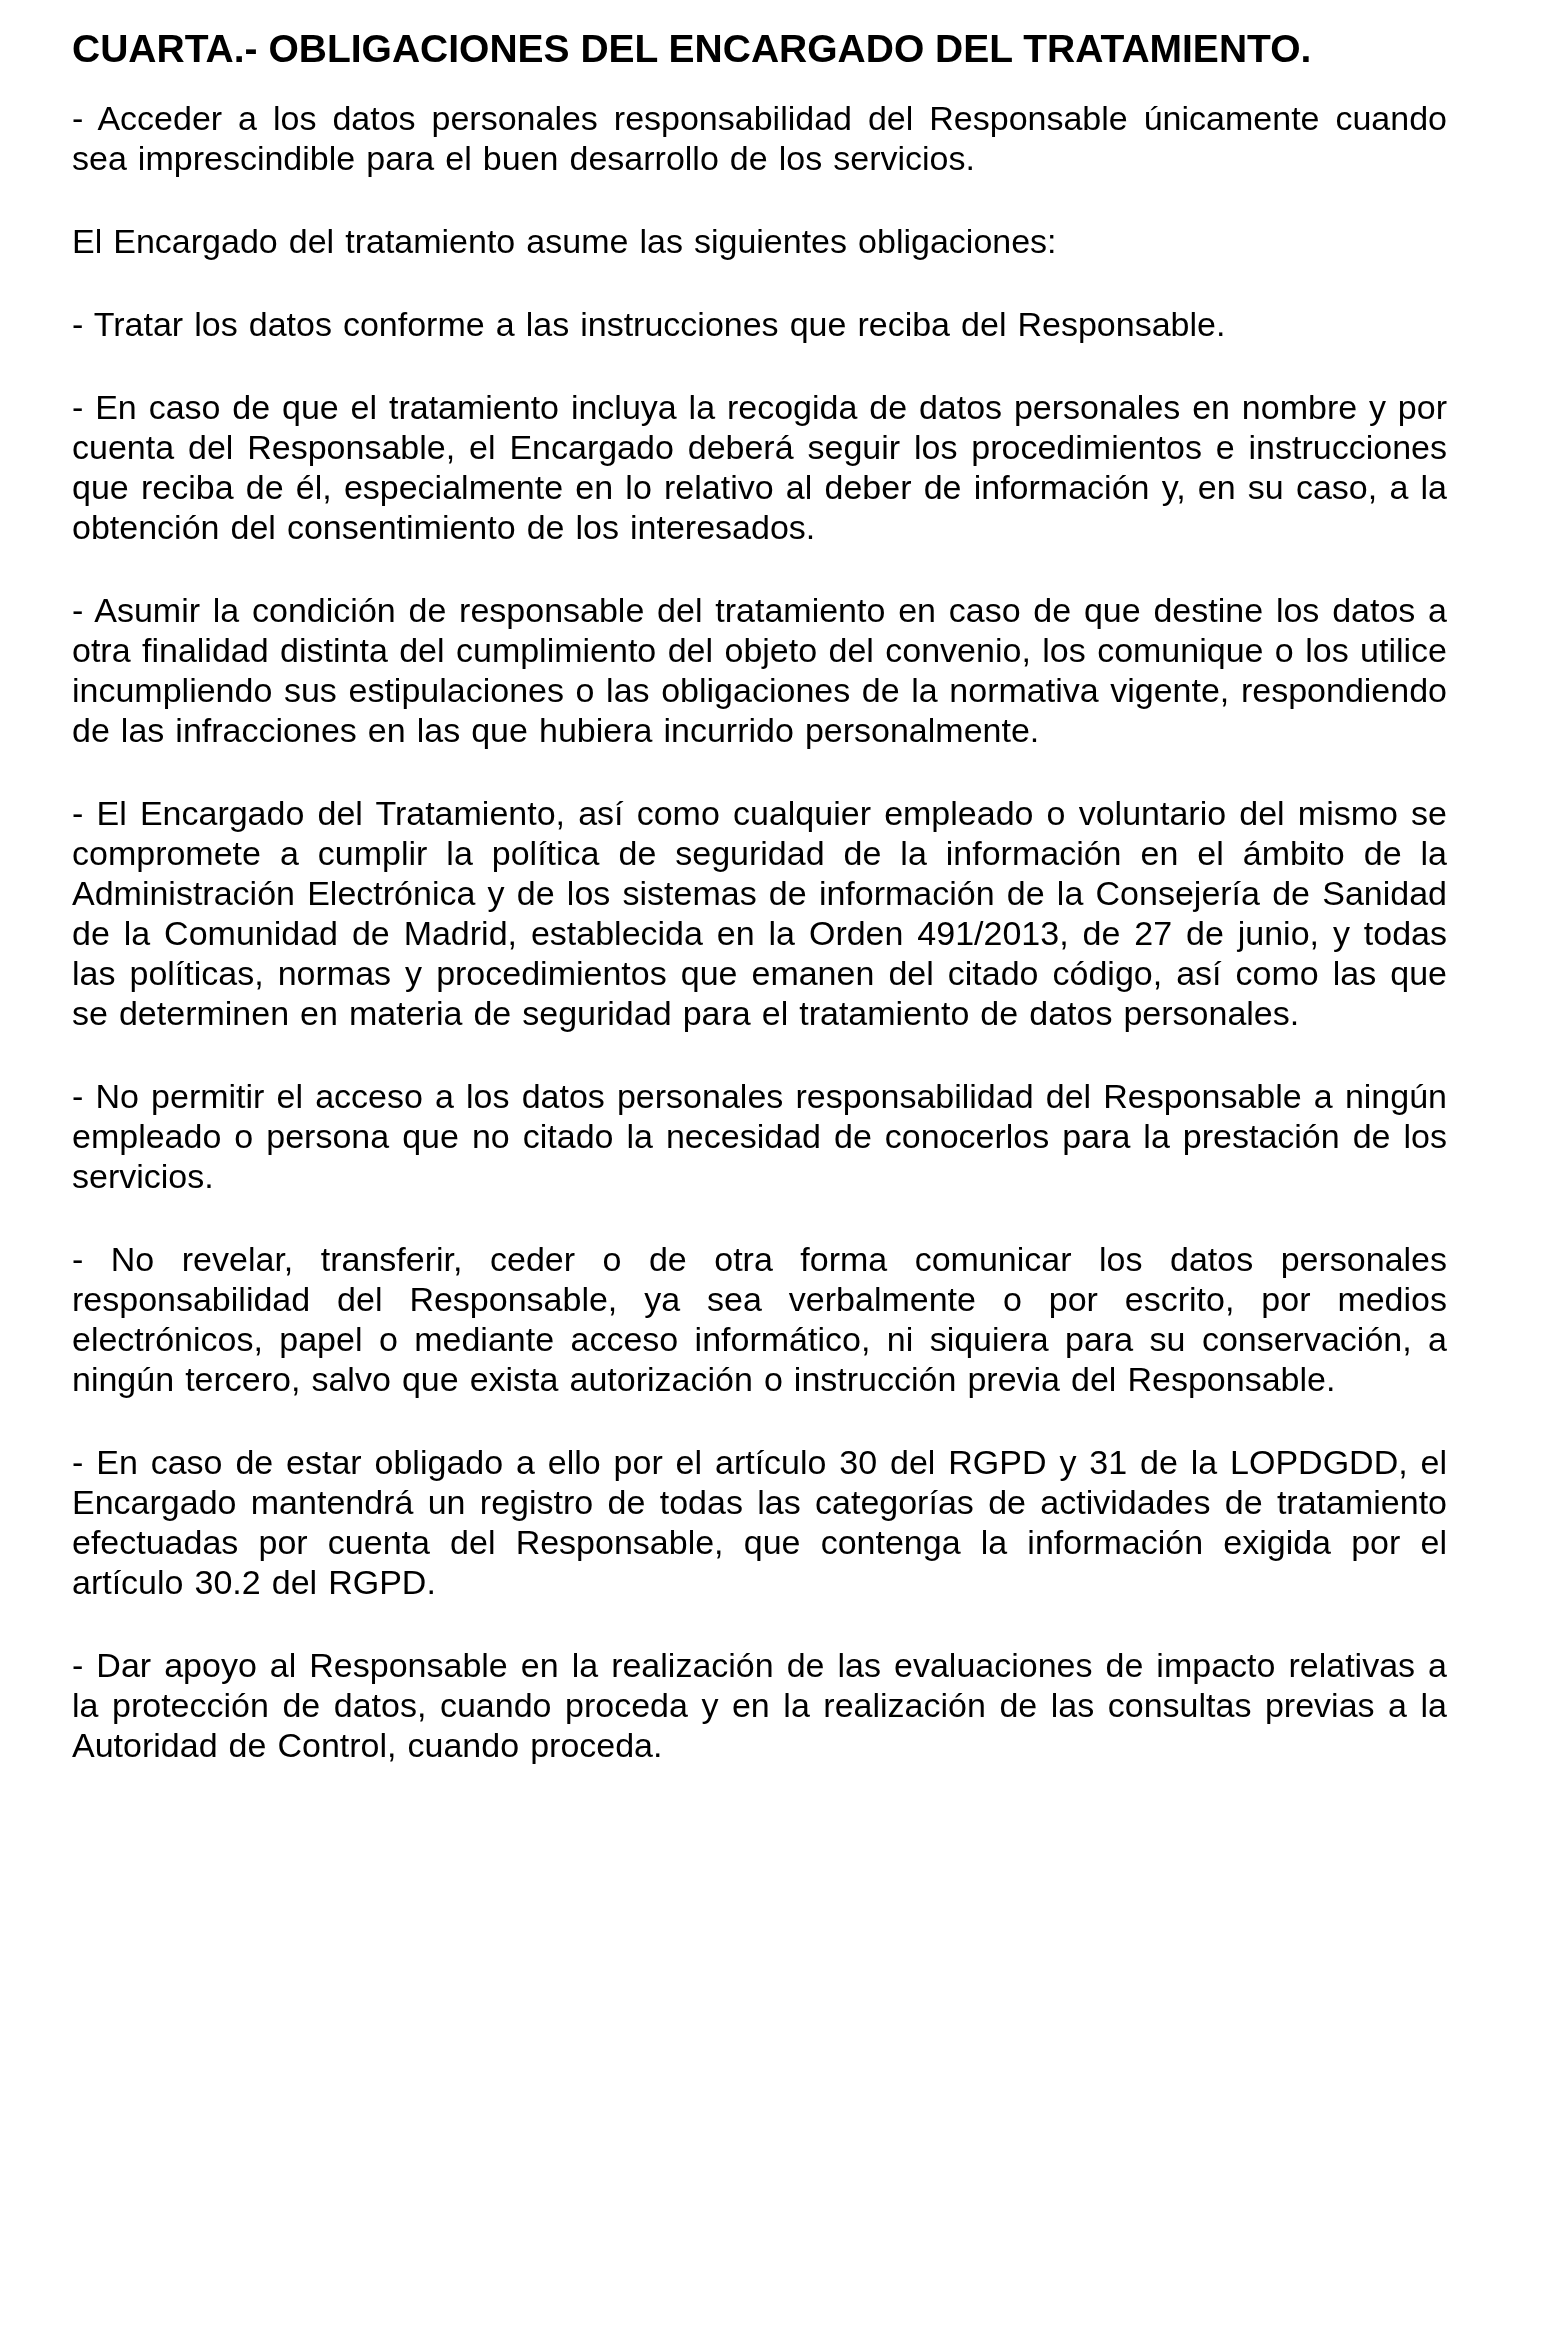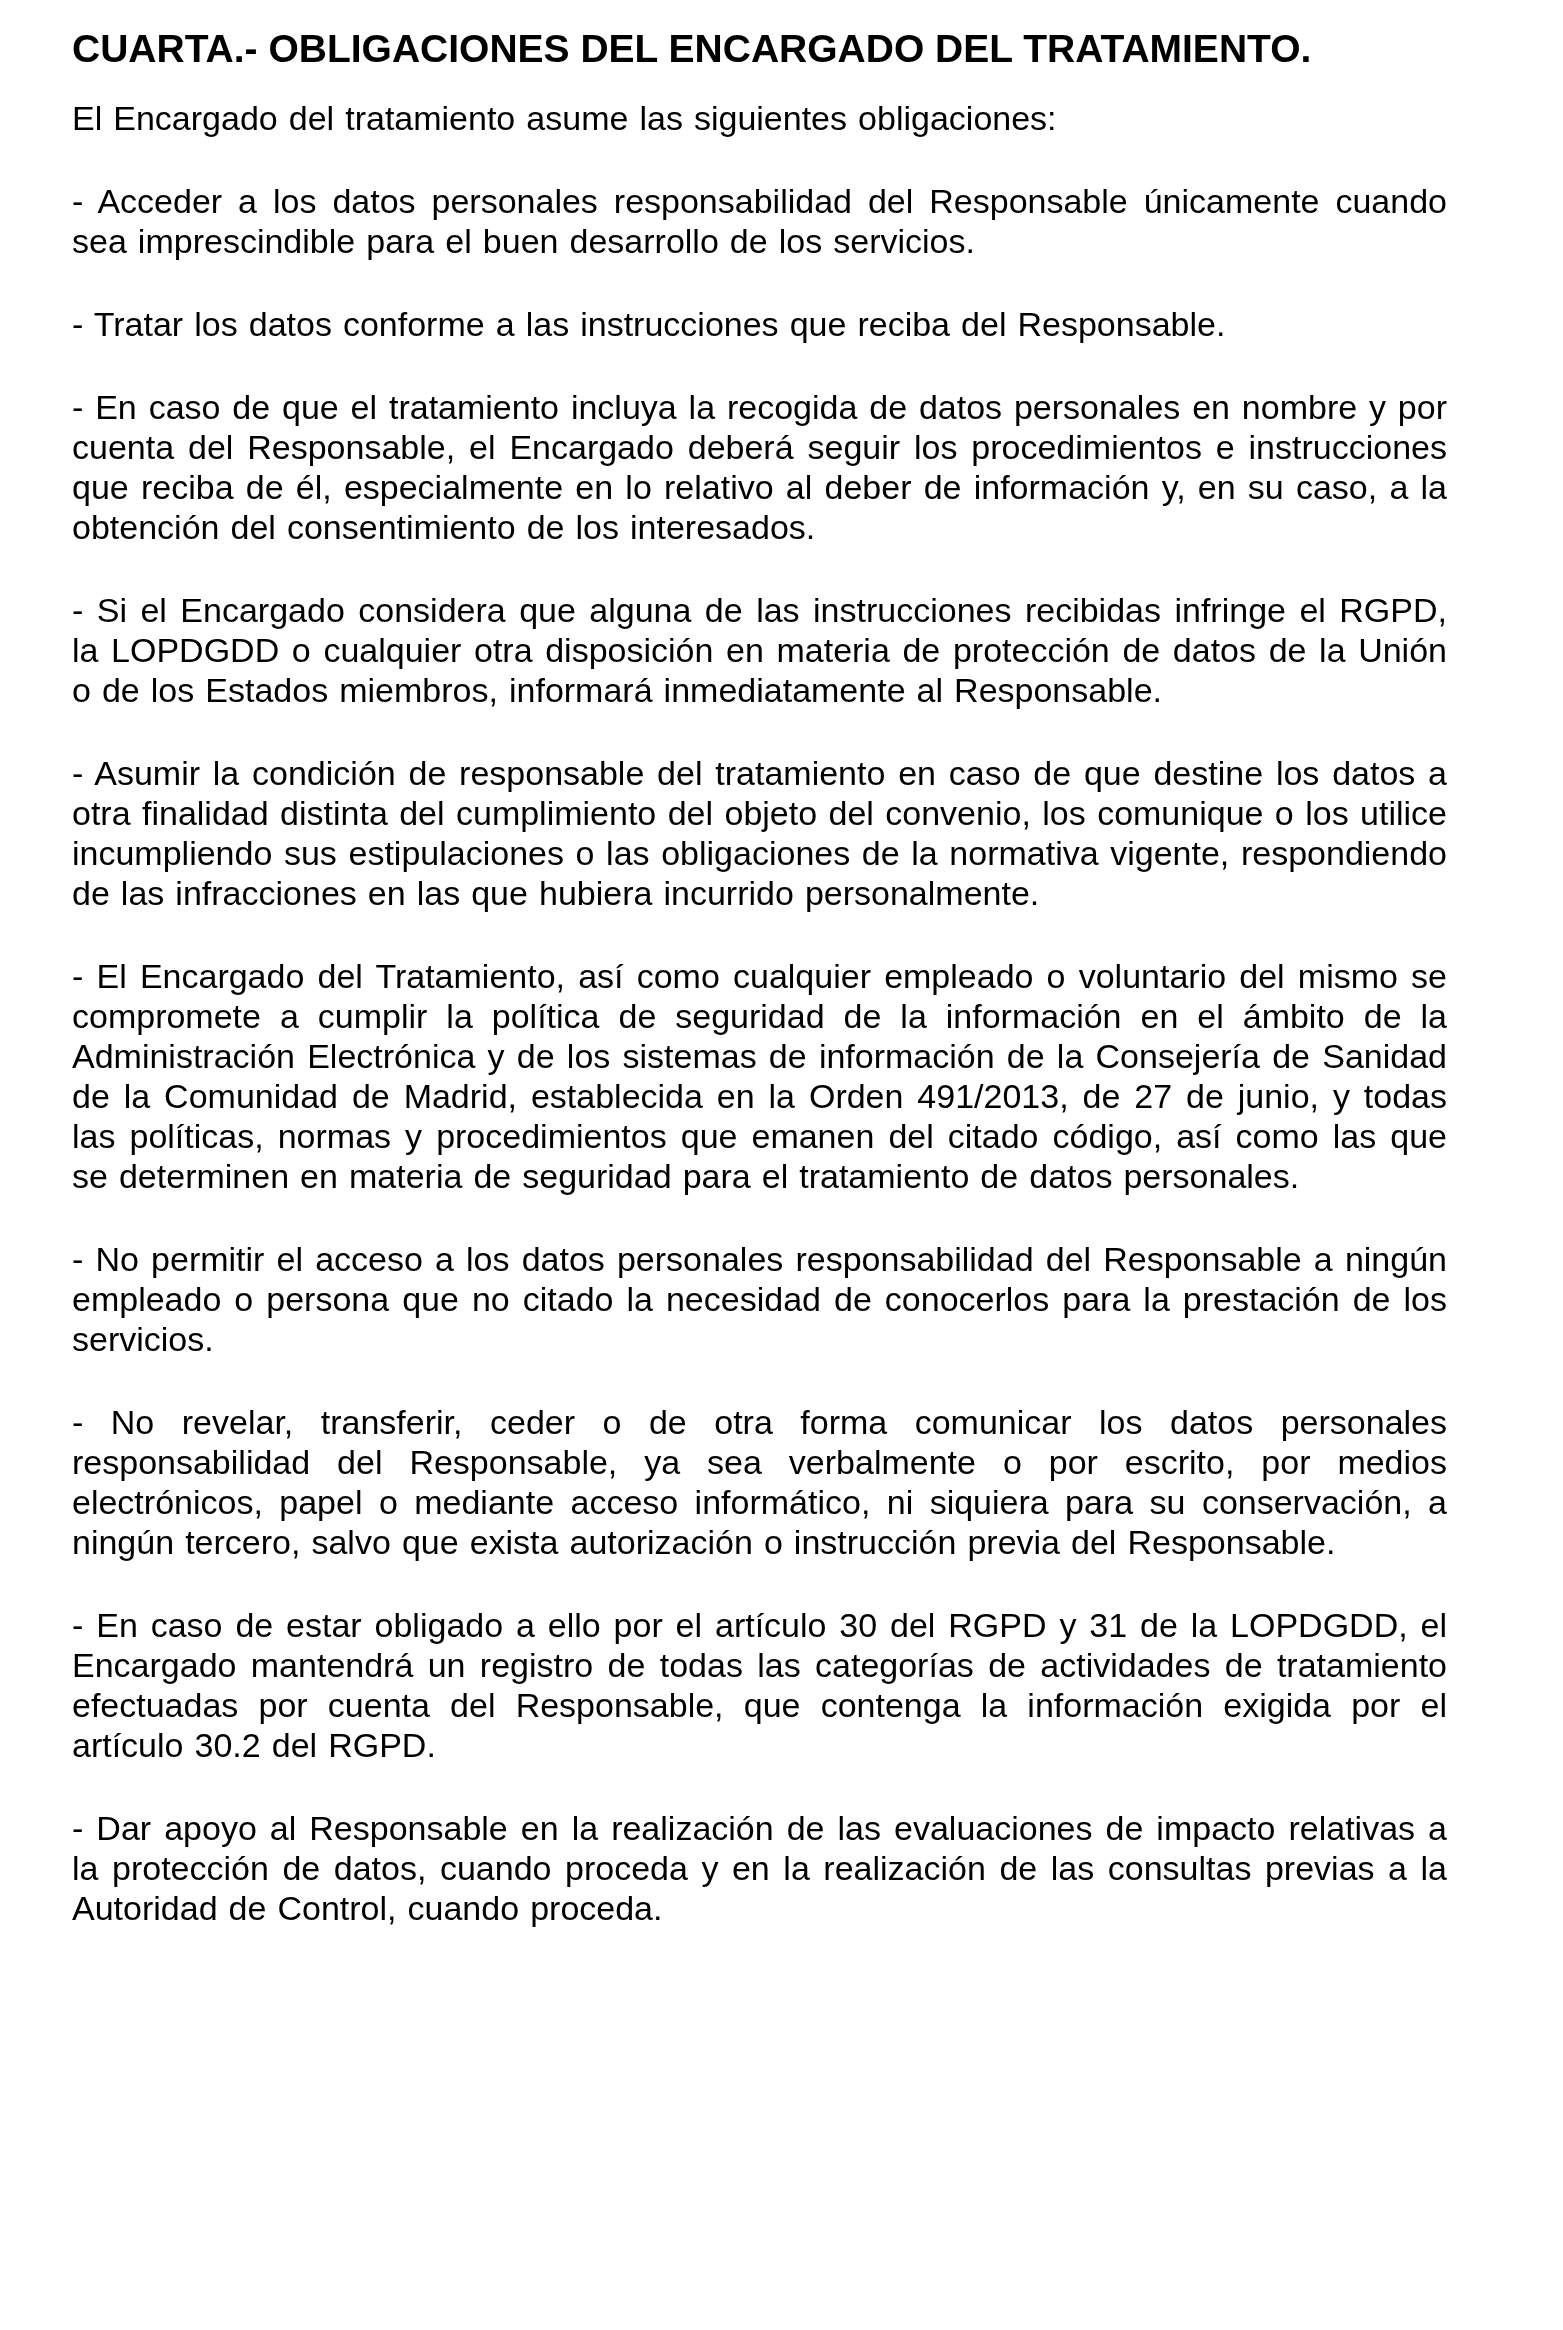--- a/index.html
+++ b/index.html
@@ -37,26 +37,25 @@
   .para:last-child {
     margin-bottom: 1px;
   }
 </style>
 </head>
 <body>
 
 <div class="page">
   <h1 class="doc-title">CUARTA.- OBLIGACIONES DEL ENCARGADO DEL TRATAMIENTO.</h1>
 
+  <p class="para">- Acceder a los datos personales responsabilidad del Responsable únicamente cuando sea imprescindible para el buen desarrollo de los servicios.</p>
+
   <p class="para">El Encargado del tratamiento asume las siguientes obligaciones:</p>
-
-  <p class="para">- Acceder a los datos personales responsabilidad del Responsable únicamente cuando sea imprescindible para el buen desarrollo de los servicios.</p>
   <p class="para">- Tratar los datos conforme a las instrucciones que reciba del Responsable.</p>
   <p class="para">- En caso de que el tratamiento incluya la recogida de datos personales en nombre y por cuenta del Responsable, el Encargado deberá seguir los procedimientos e instrucciones que reciba de él, especialmente en lo relativo al deber de información y, en su caso, a la obtención del consentimiento de los interesados.</p>
-  <p class="para">- Si el Encargado considera que alguna de las instrucciones recibidas infringe el RGPD, la LOPDGDD o cualquier otra disposición en materia de protección de datos de la Unión o de los Estados miembros, informará inmediatamente al Responsable.</p>
   <p class="para">- Asumir la condición de responsable del tratamiento en caso de que destine los datos a otra finalidad distinta del cumplimiento del objeto del convenio, los comunique o los utilice incumpliendo sus estipulaciones o las obligaciones de la normativa vigente, respondiendo de las infracciones en las que hubiera incurrido personalmente.</p>
   <p class="para">- El Encargado del Tratamiento, así como cualquier empleado o voluntario del mismo se compromete a cumplir la política de seguridad de la información en el ámbito de la Administración Electrónica y de los sistemas de información de la Consejería de Sanidad de la Comunidad de Madrid, establecida en la Orden 491/2013, de 27 de junio, y todas las políticas, normas y procedimientos que emanen del citado código, así como las que se determinen en materia de seguridad para el tratamiento de datos personales.</p>
   <p class="para">- No permitir el acceso a los datos personales responsabilidad del Responsable a ningún empleado o persona que no citado la necesidad de conocerlos para la prestación de los servicios.</p>
   <p class="para">- No revelar, transferir, ceder o de otra forma comunicar los datos personales responsabilidad del Responsable, ya sea verbalmente o por escrito, por medios electrónicos, papel o mediante acceso informático, ni siquiera para su conservación, a ningún tercero, salvo que exista autorización o instrucción previa del Responsable.</p>
   <p class="para">- En caso de estar obligado a ello por el artículo 30 del RGPD y 31 de la LOPDGDD, el Encargado mantendrá un registro de todas las categorías de actividades de tratamiento efectuadas por cuenta del Responsable, que contenga la información exigida por el artículo 30.2 del RGPD.</p>
   <p class="para">- Dar apoyo al Responsable en la realización de las evaluaciones de impacto relativas a la protección de datos, cuando proceda y en la realización de las consultas previas a la Autoridad de Control, cuando proceda.</p>
 </div>
 
 
 </body></html>

